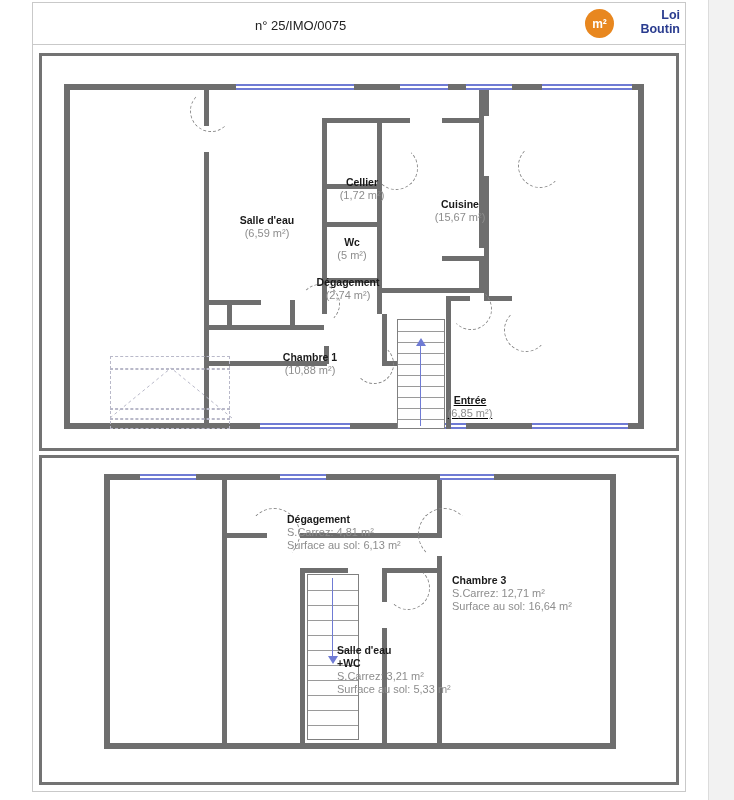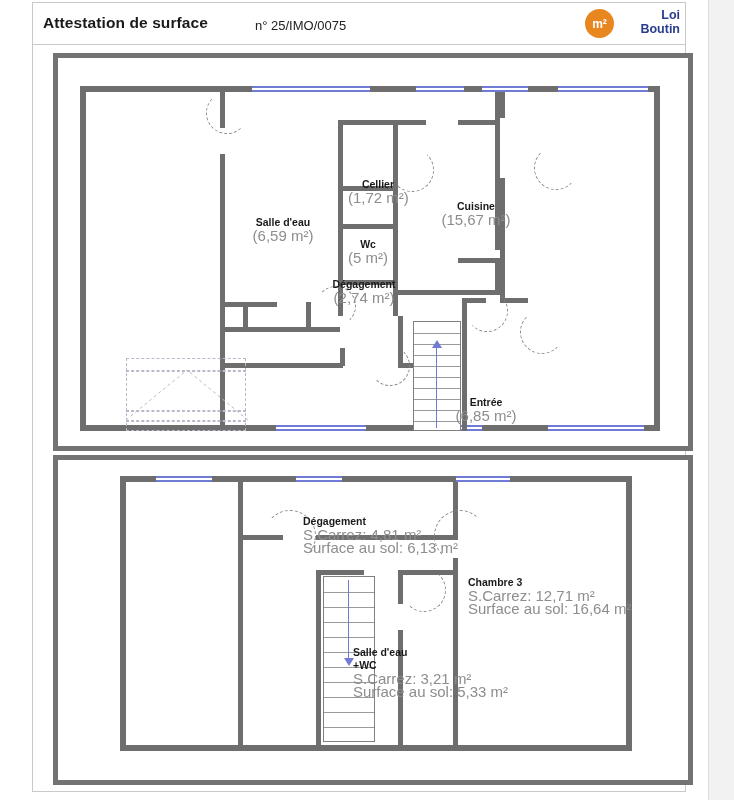--- a/index.html
+++ b/index.html
@@ -70,23 +70,22 @@
     width: 58px;
     text-align: right;
     color: #2a3c8f;
     font-size: 12.5px;
     font-weight: bold;
     line-height: 14px;
   }
   
   .plan-frame {
     position: absolute;
-    border: 5px solid #737373;
-    background: #ffffff;
-    margin-left: 14px;
+    border: 3px solid #737373;
+    background: #ffffff;
   }
   #frame-ground { left: 6px; top: 50px; width: 640px; height: 398px; }
   #frame-upper  { left: 6px; top: 452px; width: 640px; height: 330px; }
 
   
   .outer-wall {
     position: absolute;
     border: 6px solid #6e6e6e;
     background: #ffffff;
   }
@@ -122,21 +121,21 @@
   }
   .room .rname {
     display: block;
     font-size: 10.5px;
     font-weight: bold;
     color: #1a1a1a;
     white-space: nowrap;
   }
   .room .rarea {
     display: block;
-    font-size: 15px;
+    font-size: 11px;
     color: #8d8d8d;
     white-space: nowrap;
   }
   .room-l { text-align: left; }
   .room-l .rname, .room-l .rarea { text-align: left; }
 
   
   .stair {
     position: absolute;
     background: #ffffff;
@@ -177,21 +176,20 @@
 </head>
 <body>
 
 <div id="page">
 
   <div id="right-gutter"></div>
 
   <div id="sheet">
 
     <div id="header">
-      <div id="title">Attestation de surface</div>
       <div id="title-ref">n° 25/IMO/0075</div>
       <div id="logo-badge">
         <span>m²</span>
       </div>
       <div id="brand">
         <div>Loi</div>
         <div>Boutin</div>
       </div>
     </div>
 
@@ -291,21 +289,25 @@
         <span class="rarea">(5 m²)</span>
       </div>
       <div class="room" style="left:378px; top:142px; width:80px;">
         <span class="rname">Cuisine</span>
         <span class="rarea">(15,67 m²)</span>
       </div>
       <div class="room" style="left:248px; top:220px; width:116px;">
         <span class="rname">Dégagement</span>
         <span class="rarea">(2,74 m²)</span>
       </div>
-      <div class="room" style="left:388px; top:338px; width:80px;">
+      <div class="room" style="left:218px; top:295px; width:100px;">
+        <span class="rname">Chambre 1</span>
+        <span class="rarea">(10,88 m²)</span>
+      </div>
+      <div class="room" style="left:388px; top:338px; width:80px;text-decoration:underline;">
         <span class="rname">Entrée</span>
         <span class="rarea">(6,85 m²)</span>
       </div>
     </div>
 
     <div id="frame-upper" class="plan-frame">
 
       <div class="outer-wall" style="left:62px; top:16px; width:512px; height:275px;"></div>
 
       <div class="window" style="left:98px; top:16px; width:56px; height:6px;"></div>

